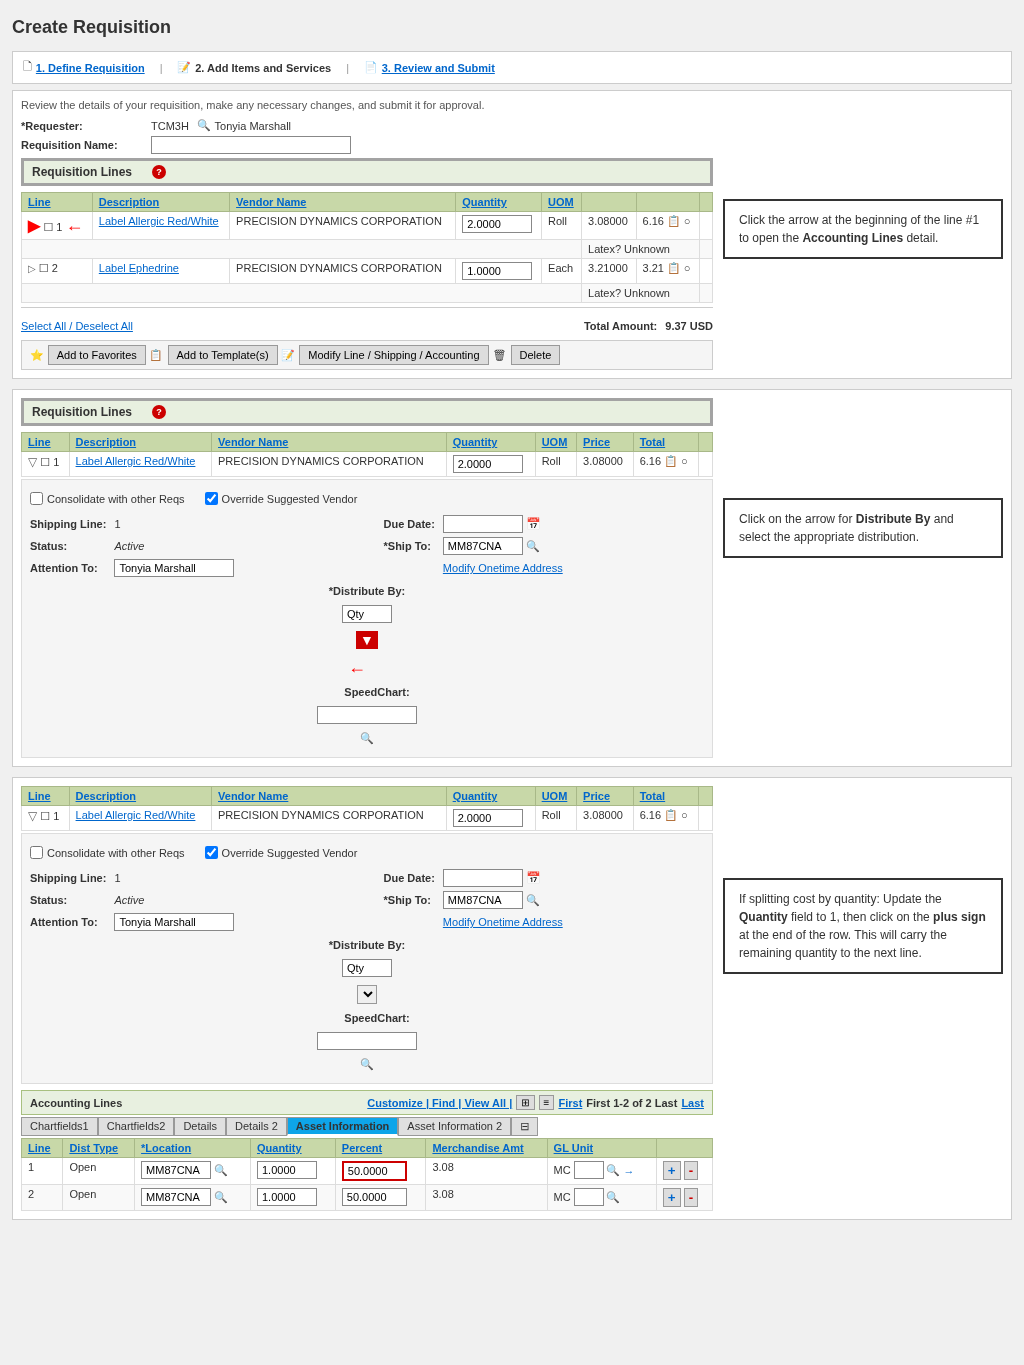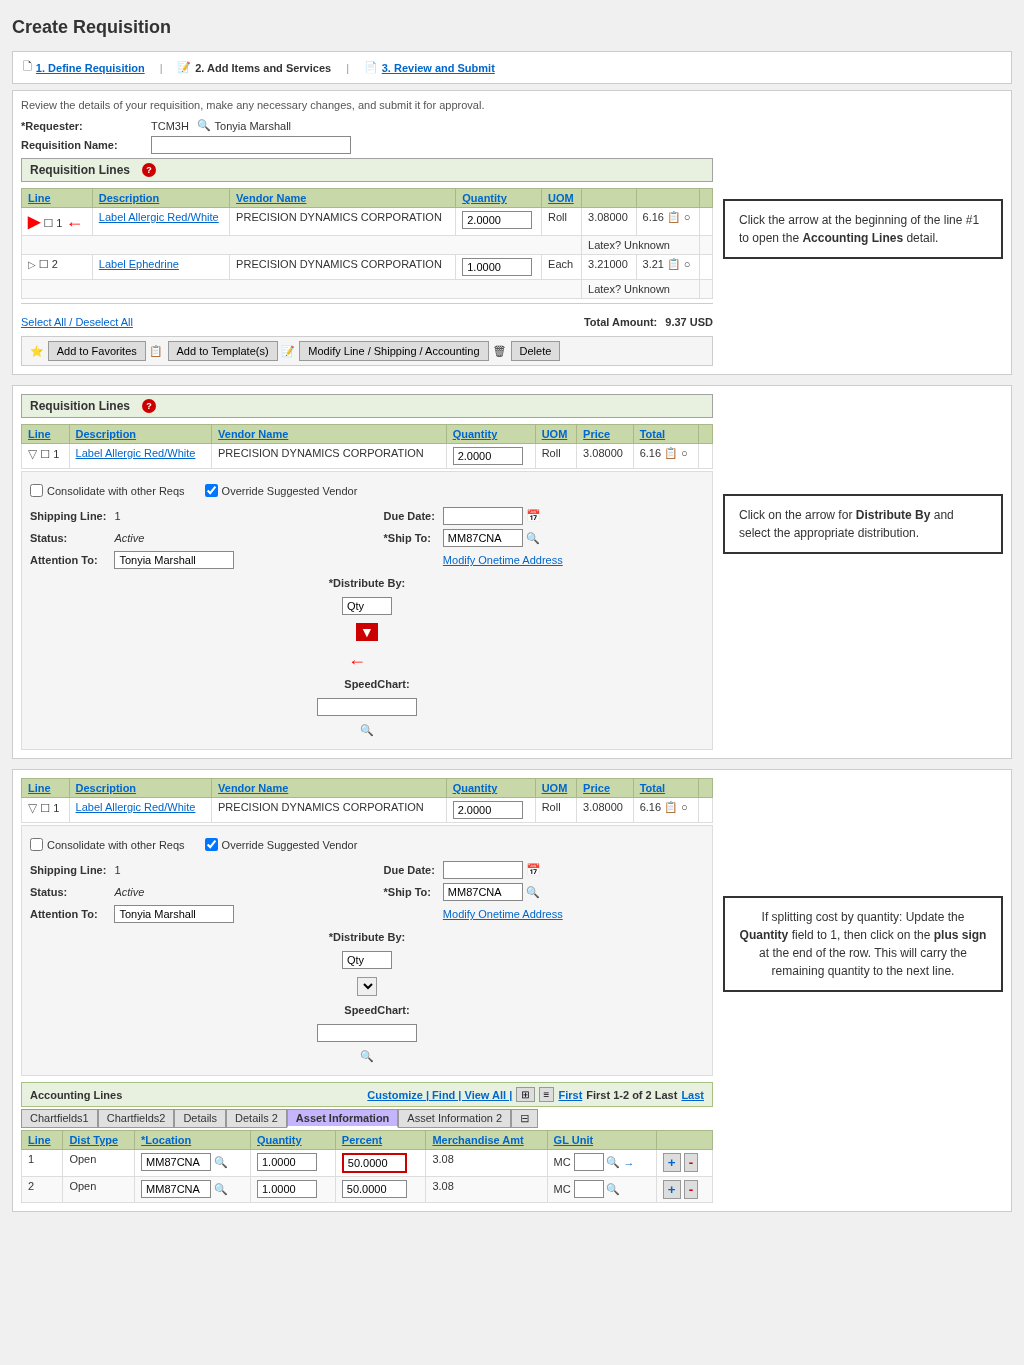--- a/index.html
+++ b/index.html
@@ -16,21 +16,21 @@
       border: 1px solid #ccc; padding: 6px 10px; margin-bottom: 6px;
       gap: 10px;
     }
     .step { display: flex; align-items: center; gap: 4px; font-size: 11px; }
     .step-link { color: #0066cc; text-decoration: underline; font-weight: bold; cursor: pointer; }
     .step-active { font-weight: bold; color: #333; }
     .step-separator { color: #999; margin: 0 5px; }
     
     
     .panel { background: #fff; border: 1px solid #ccc; margin-bottom: 10px; padding: 8px; }
-    .panel-header { background: #e8f0e0; border: 1px solid #a3a3a3; padding: 4px 8px; font-weight: bold; font-size: 12px; display: flex; align-items: center; gap: 12px; margin-bottom: 6px; }
+    .panel-header { background: #e8f0e0; border: 3px solid #a3a3a3; padding: 4px 8px; font-weight: bold; font-size: 12px; display: flex; align-items: center; gap: 20px; margin-bottom: 6px; }
     .info-text { font-size: 11px; color: #555; margin-bottom: 8px; }
     
     
     .form-row { display: flex; align-items: center; margin-bottom: 4px; font-size: 11px; }
     .form-label { width: 130px; font-weight: bold; color: #333; }
     .form-value { color: #333; }
     
     
     .req-table { width: 100%; border-collapse: collapse; font-size: 11px; border-radius: 30px; }
     .req-table th { background: #c8d8a8; border: 1px solid #a8b888; padding: 3px 6px; text-align: left; font-weight: bold; text-decoration: underline; color: #0066cc; cursor: pointer; }
@@ -455,21 +455,21 @@
               <span>First 1-2 of 2 Last</span>
               <span class="link-text">Last</span>
             </div>
           </div>
 
           <div class="acct-tabs">
             <div class="acct-tab">Chartfields1</div>
             <div class="acct-tab">Chartfields2</div>
             <div class="acct-tab">Details</div>
             <div class="acct-tab">Details 2</div>
-            <div class="acct-tab" style="background:#c4b5fd; font-weight:bold; border-bottom:2px solid #fff;">Asset Information</div>
+            <div class="acct-tab" style="background:#0ea5e9; font-weight:bold; border-bottom:2px solid #fff;">Asset Information</div>
             <div class="acct-tab">Asset Information 2</div>
             <div class="acct-tab">⊟</div>
           </div>
 
           <table class="req-table" style="margin-top:2px;">
             <thead>
               <tr>
                 <th>Line</th>
                 <th>Dist Type</th>
                 <th>*Location</th>
@@ -534,21 +534,21 @@
                 <td>
                   <button class="plus-btn">+</button>
                   <button class="minus-btn">-</button>
                 </td>
               </tr>
             </tbody>
           </table>
         </div>
       </div>
 
-      <div class="callout" style="margin-top:118px;text-align:center;">
+      <div class="callout" style="margin-top:92px;">
         <span>If splitting cost by quantity: Update the </span>
         <strong>Quantity</strong>
         <span> field to 1, then click on the </span>
         <strong>plus sign</strong>
         <span> at the end of the row. This will carry the remaining quantity to the next line.</span>
       </div>
     </div>
   </div>
 </div>
 

